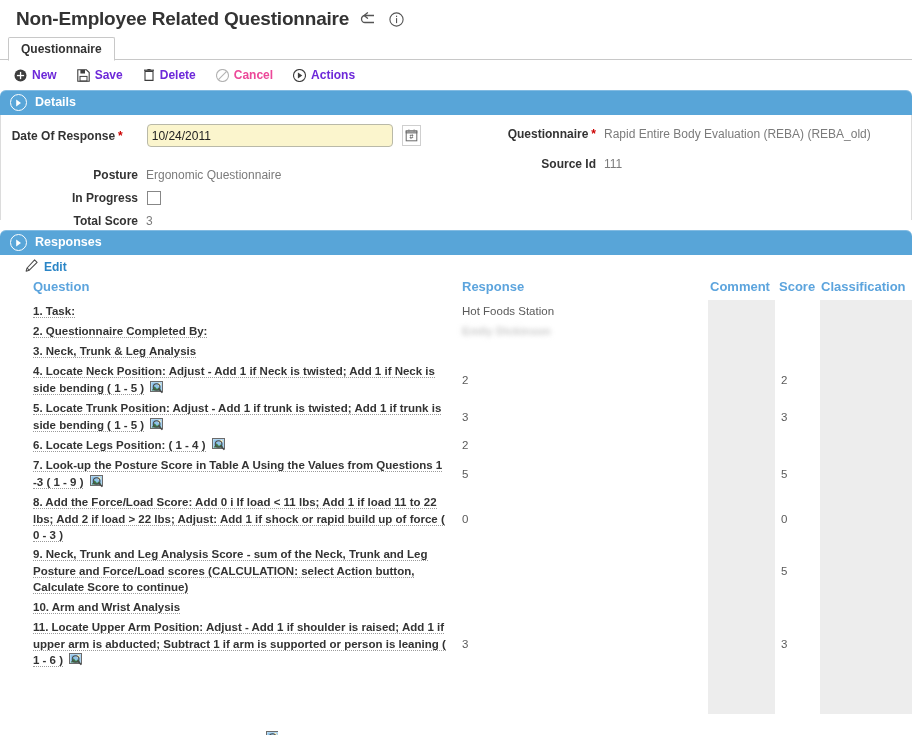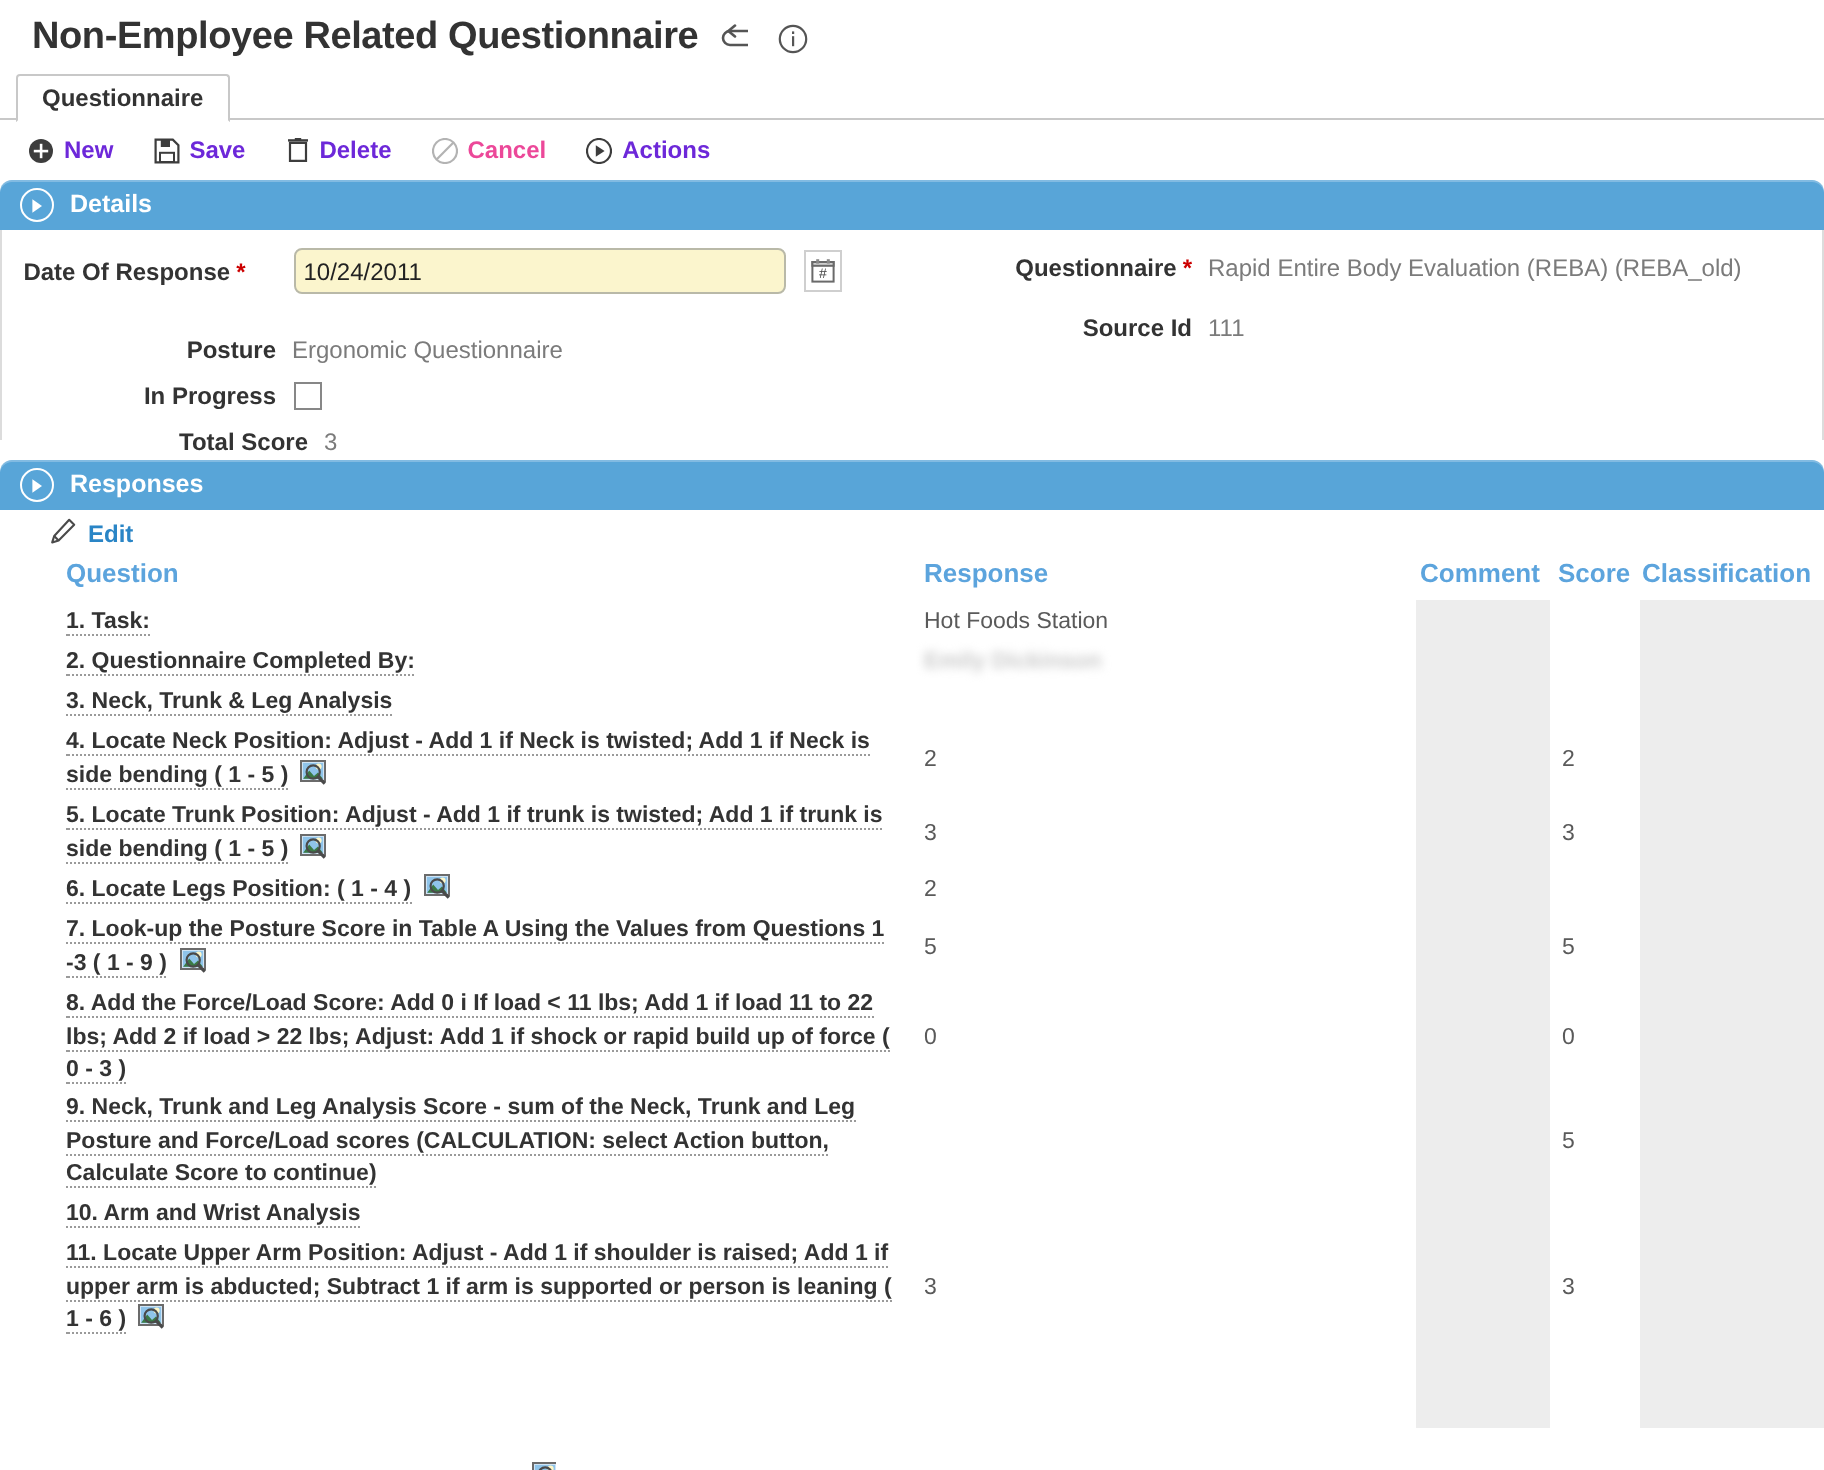--- a/index.html
+++ b/index.html
@@ -262,21 +262,21 @@
       <span class="flabel" style="width:137px;">Posture</span>
       <span class="fvalue">Ergonomic Questionnaire</span>
     </div>
 
     <div class="frow" style="left:0;top:76px;width:420px;">
       <span class="flabel" style="width:137px;">In Progress</span>
       <span class="chk"></span>
     </div>
 
     <div class="frow" style="left:0;top:99px;width:420px;">
-      <span class="flabel" style="width:137px;margin-left:16px;">Total Score</span>
+      <span class="flabel" style="width:137px;">Total Score</span>
       <span class="fvalue">3</span>
     </div>
 
     <div class="frow" style="left:456px;top:12px;">
       <span class="flabel" style="width:139px;"><span>Questionnaire</span><span class="req">*</span></span>
       <span class="fvalue">Rapid Entire Body Evaluation (REBA) (REBA_old)</span>
     </div>
 
     <div class="frow" style="left:456px;top:42px;">
       <span class="flabel" style="width:139px;">Source Id</span>

